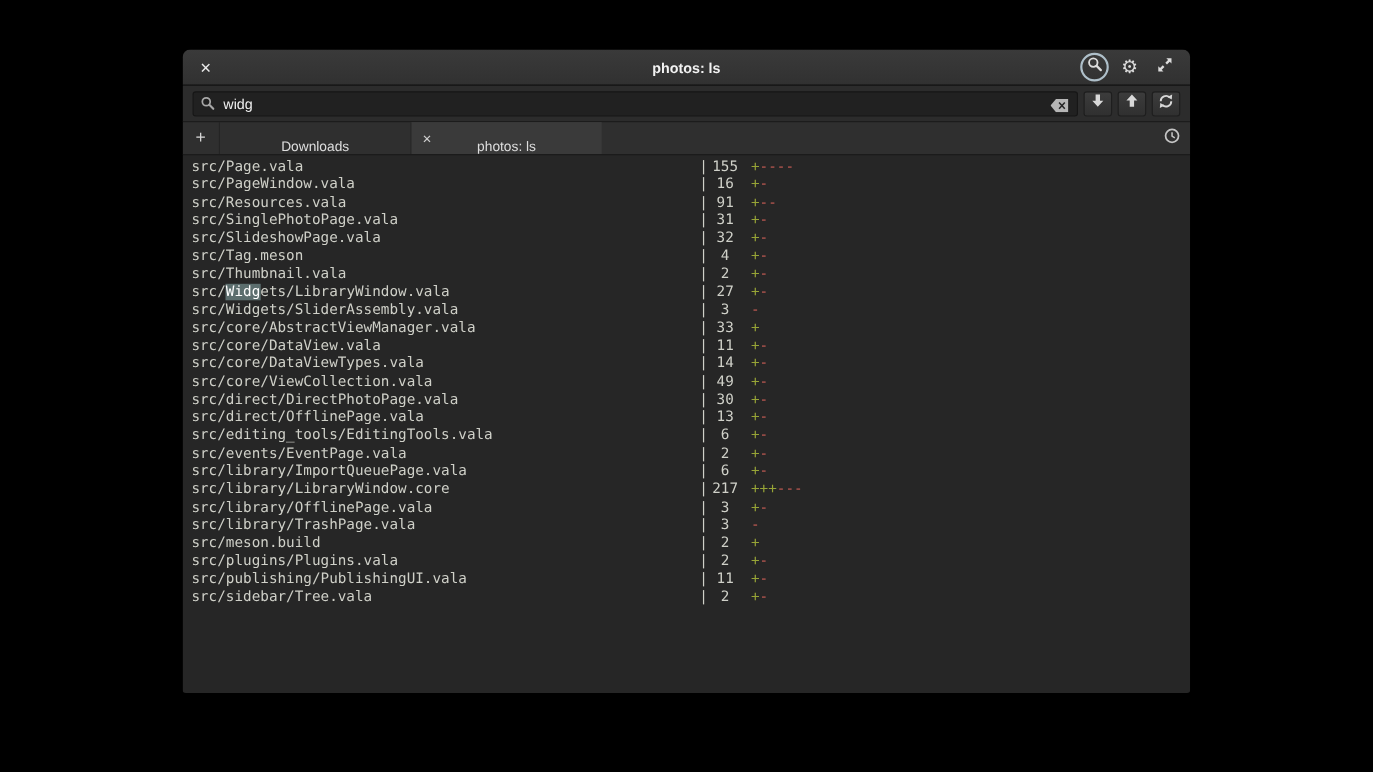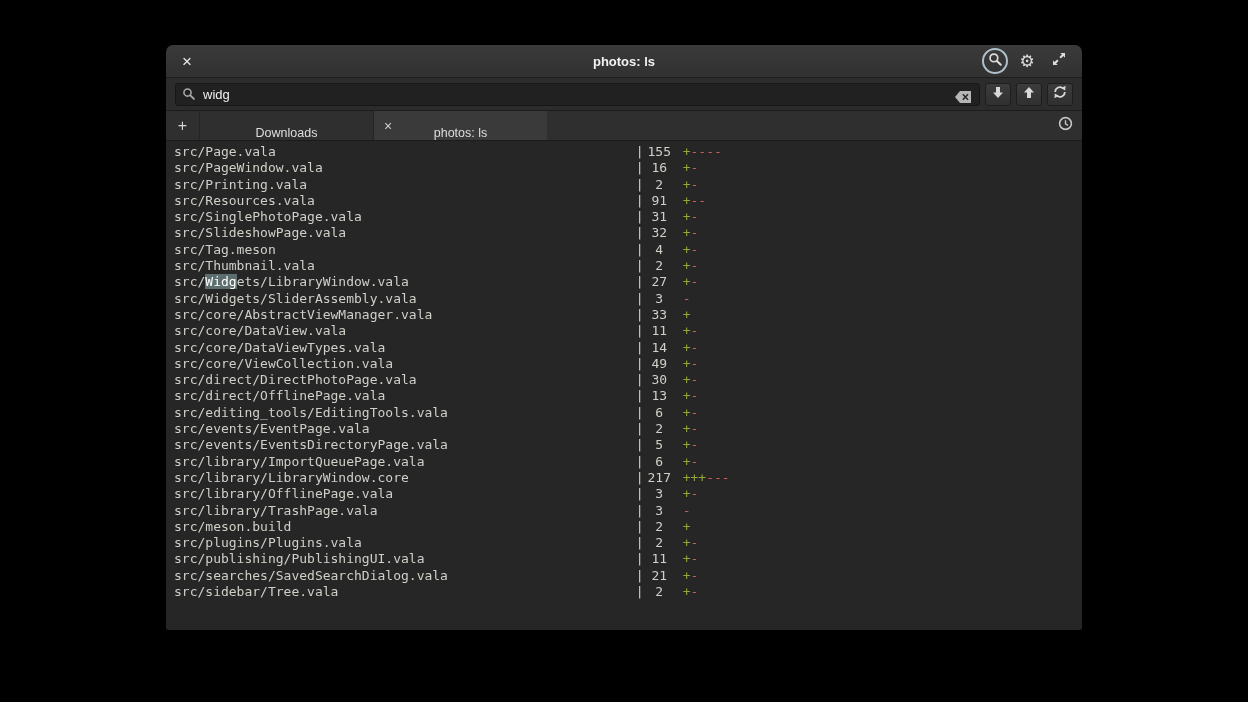--- a/index.html
+++ b/index.html
@@ -149,41 +149,38 @@
           <circle cx="8.5" cy="8.5" r="5.9" fill="none" stroke="#c4c4c4" stroke-width="1.6"></circle>
           <path d="M8.5 5.2 V8.8 L11 10.3" fill="none" stroke="#c4c4c4" stroke-width="1.4"></path>
         </svg>
       </span>
     </div>
   </div>
 
   <div class="terminal">
       <div class="tline"><span class="fname"><span class="pre">src/Page.vala</span><span class="match"></span><span class="post"></span></span><span class="sep">|</span><span class="count">155</span><span class="plus">+</span><span class="minus">----</span></div>
       <div class="tline"><span class="fname"><span class="pre">src/PageWindow.vala</span><span class="match"></span><span class="post"></span></span><span class="sep">|</span><span class="count">16</span><span class="plus">+</span><span class="minus">-</span></div>
-      <div class="tline"><span class="fname"><span class="pre">src/Printing.vala</span><span class="match"></span><span class="post"></span></span><span class="sep">|</span><span class="count">2</span><span class="plus">+</span><span class="minus">-</span></div>
       <div class="tline"><span class="fname"><span class="pre">src/Resources.vala</span><span class="match"></span><span class="post"></span></span><span class="sep">|</span><span class="count">91</span><span class="plus">+</span><span class="minus">--</span></div>
       <div class="tline"><span class="fname"><span class="pre">src/SinglePhotoPage.vala</span><span class="match"></span><span class="post"></span></span><span class="sep">|</span><span class="count">31</span><span class="plus">+</span><span class="minus">-</span></div>
       <div class="tline"><span class="fname"><span class="pre">src/SlideshowPage.vala</span><span class="match"></span><span class="post"></span></span><span class="sep">|</span><span class="count">32</span><span class="plus">+</span><span class="minus">-</span></div>
       <div class="tline"><span class="fname"><span class="pre">src/Tag.meson</span><span class="match"></span><span class="post"></span></span><span class="sep">|</span><span class="count">4</span><span class="plus">+</span><span class="minus">-</span></div>
       <div class="tline"><span class="fname"><span class="pre">src/Thumbnail.vala</span><span class="match"></span><span class="post"></span></span><span class="sep">|</span><span class="count">2</span><span class="plus">+</span><span class="minus">-</span></div>
       <div class="tline"><span class="fname"><span class="pre">src/</span><span class="match">Widg</span><span class="post">ets/LibraryWindow.vala</span></span><span class="sep">|</span><span class="count">27</span><span class="plus">+</span><span class="minus">-</span></div>
       <div class="tline"><span class="fname"><span class="pre">src/Widgets/SliderAssembly.vala</span><span class="match"></span><span class="post"></span></span><span class="sep">|</span><span class="count">3</span><span class="plus"></span><span class="minus">-</span></div>
       <div class="tline"><span class="fname"><span class="pre">src/core/AbstractViewManager.vala</span><span class="match"></span><span class="post"></span></span><span class="sep">|</span><span class="count">33</span><span class="plus">+</span><span class="minus"></span></div>
       <div class="tline"><span class="fname"><span class="pre">src/core/DataView.vala</span><span class="match"></span><span class="post"></span></span><span class="sep">|</span><span class="count">11</span><span class="plus">+</span><span class="minus">-</span></div>
       <div class="tline"><span class="fname"><span class="pre">src/core/DataViewTypes.vala</span><span class="match"></span><span class="post"></span></span><span class="sep">|</span><span class="count">14</span><span class="plus">+</span><span class="minus">-</span></div>
       <div class="tline"><span class="fname"><span class="pre">src/core/ViewCollection.vala</span><span class="match"></span><span class="post"></span></span><span class="sep">|</span><span class="count">49</span><span class="plus">+</span><span class="minus">-</span></div>
       <div class="tline"><span class="fname"><span class="pre">src/direct/DirectPhotoPage.vala</span><span class="match"></span><span class="post"></span></span><span class="sep">|</span><span class="count">30</span><span class="plus">+</span><span class="minus">-</span></div>
       <div class="tline"><span class="fname"><span class="pre">src/direct/OfflinePage.vala</span><span class="match"></span><span class="post"></span></span><span class="sep">|</span><span class="count">13</span><span class="plus">+</span><span class="minus">-</span></div>
       <div class="tline"><span class="fname"><span class="pre">src/editing_tools/EditingTools.vala</span><span class="match"></span><span class="post"></span></span><span class="sep">|</span><span class="count">6</span><span class="plus">+</span><span class="minus">-</span></div>
       <div class="tline"><span class="fname"><span class="pre">src/events/EventPage.vala</span><span class="match"></span><span class="post"></span></span><span class="sep">|</span><span class="count">2</span><span class="plus">+</span><span class="minus">-</span></div>
-      <div class="tline"><span class="fname"><span class="pre">src/events/EventsDirectoryPage.vala</span><span class="match"></span><span class="post"></span></span><span class="sep">|</span><span class="count">5</span><span class="plus">+</span><span class="minus">-</span></div>
       <div class="tline"><span class="fname"><span class="pre">src/library/ImportQueuePage.vala</span><span class="match"></span><span class="post"></span></span><span class="sep">|</span><span class="count">6</span><span class="plus">+</span><span class="minus">-</span></div>
       <div class="tline"><span class="fname"><span class="pre">src/library/LibraryWindow.core</span><span class="match"></span><span class="post"></span></span><span class="sep">|</span><span class="count">217</span><span class="plus">+++</span><span class="minus">---</span></div>
       <div class="tline"><span class="fname"><span class="pre">src/library/OfflinePage.vala</span><span class="match"></span><span class="post"></span></span><span class="sep">|</span><span class="count">3</span><span class="plus">+</span><span class="minus">-</span></div>
       <div class="tline"><span class="fname"><span class="pre">src/library/TrashPage.vala</span><span class="match"></span><span class="post"></span></span><span class="sep">|</span><span class="count">3</span><span class="plus"></span><span class="minus">-</span></div>
       <div class="tline"><span class="fname"><span class="pre">src/meson.build</span><span class="match"></span><span class="post"></span></span><span class="sep">|</span><span class="count">2</span><span class="plus">+</span><span class="minus"></span></div>
       <div class="tline"><span class="fname"><span class="pre">src/plugins/Plugins.vala</span><span class="match"></span><span class="post"></span></span><span class="sep">|</span><span class="count">2</span><span class="plus">+</span><span class="minus">-</span></div>
       <div class="tline"><span class="fname"><span class="pre">src/publishing/PublishingUI.vala</span><span class="match"></span><span class="post"></span></span><span class="sep">|</span><span class="count">11</span><span class="plus">+</span><span class="minus">-</span></div>
-      <div class="tline"><span class="fname"><span class="pre">src/searches/SavedSearchDialog.vala</span><span class="match"></span><span class="post"></span></span><span class="sep">|</span><span class="count">21</span><span class="plus">+</span><span class="minus">-</span></div>
       <div class="tline"><span class="fname"><span class="pre">src/sidebar/Tree.vala</span><span class="match"></span><span class="post"></span></span><span class="sep">|</span><span class="count">2</span><span class="plus">+</span><span class="minus">-</span></div>
     </div>
 
 </div>
 
 </body></html>

